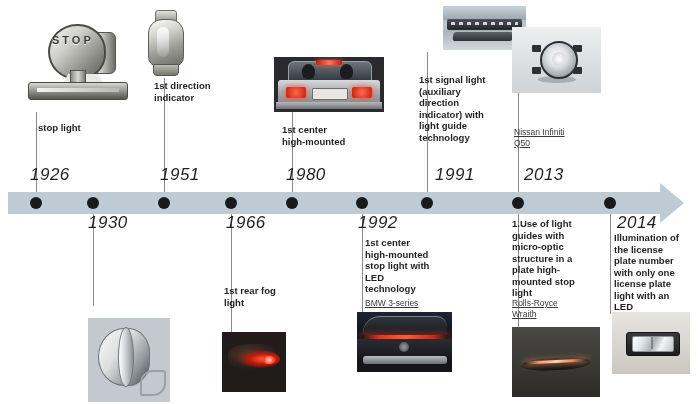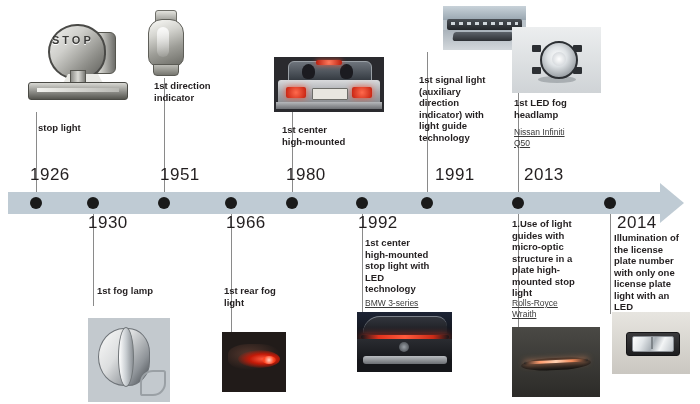--- a/index.html
+++ b/index.html
@@ -34,21 +34,21 @@
   }
   .leader{
     position:absolute;
     width:1px;background:#8a8a8a;
   }
 
   
   .year{
     position:absolute;
     font-size:17px;letter-spacing:.5px;
-    color:#231f20;white-space:nowrap;
+    color:#231f20;white-space:nowrap;font-style:italic;
   }
 
   
   .desc{
     position:absolute;
     font-size:9.5px;line-height:11.5px;
     font-weight:bold;
     color:#231f20;
   }
   .sub{
@@ -353,32 +353,25 @@
 
   <div class="desc" style="left:419px;top:74px;width:92px">
     <div>1st signal light</div>
     <div>(auxiliary</div>
     <div>direction</div>
     <div>indicator) with</div>
     <div>light guide</div>
     <div>technology</div>
   </div>
 
-  <div class="desc" style="left:514px;top:97px;width:86px">
-    <div>1st LED fog</div>
-    <div>headlamp</div>
-  </div>
   <div class="sub" style="left:514px;top:127px;width:86px">
     <div>Nissan Infiniti</div>
     <div>Q50</div>
   </div>
 
-  <div class="desc" style="left:97px;top:285px;width:100px">
-    <div>1st fog lamp</div>
-  </div>
 
   <div class="desc" style="left:224px;top:285px;width:94px">
     <div>1st rear fog</div>
     <div>light</div>
   </div>
 
   <div class="desc" style="left:365px;top:237px;width:96px">
     <div>1st center</div>
     <div>high-mounted</div>
     <div>stop light with</div>

